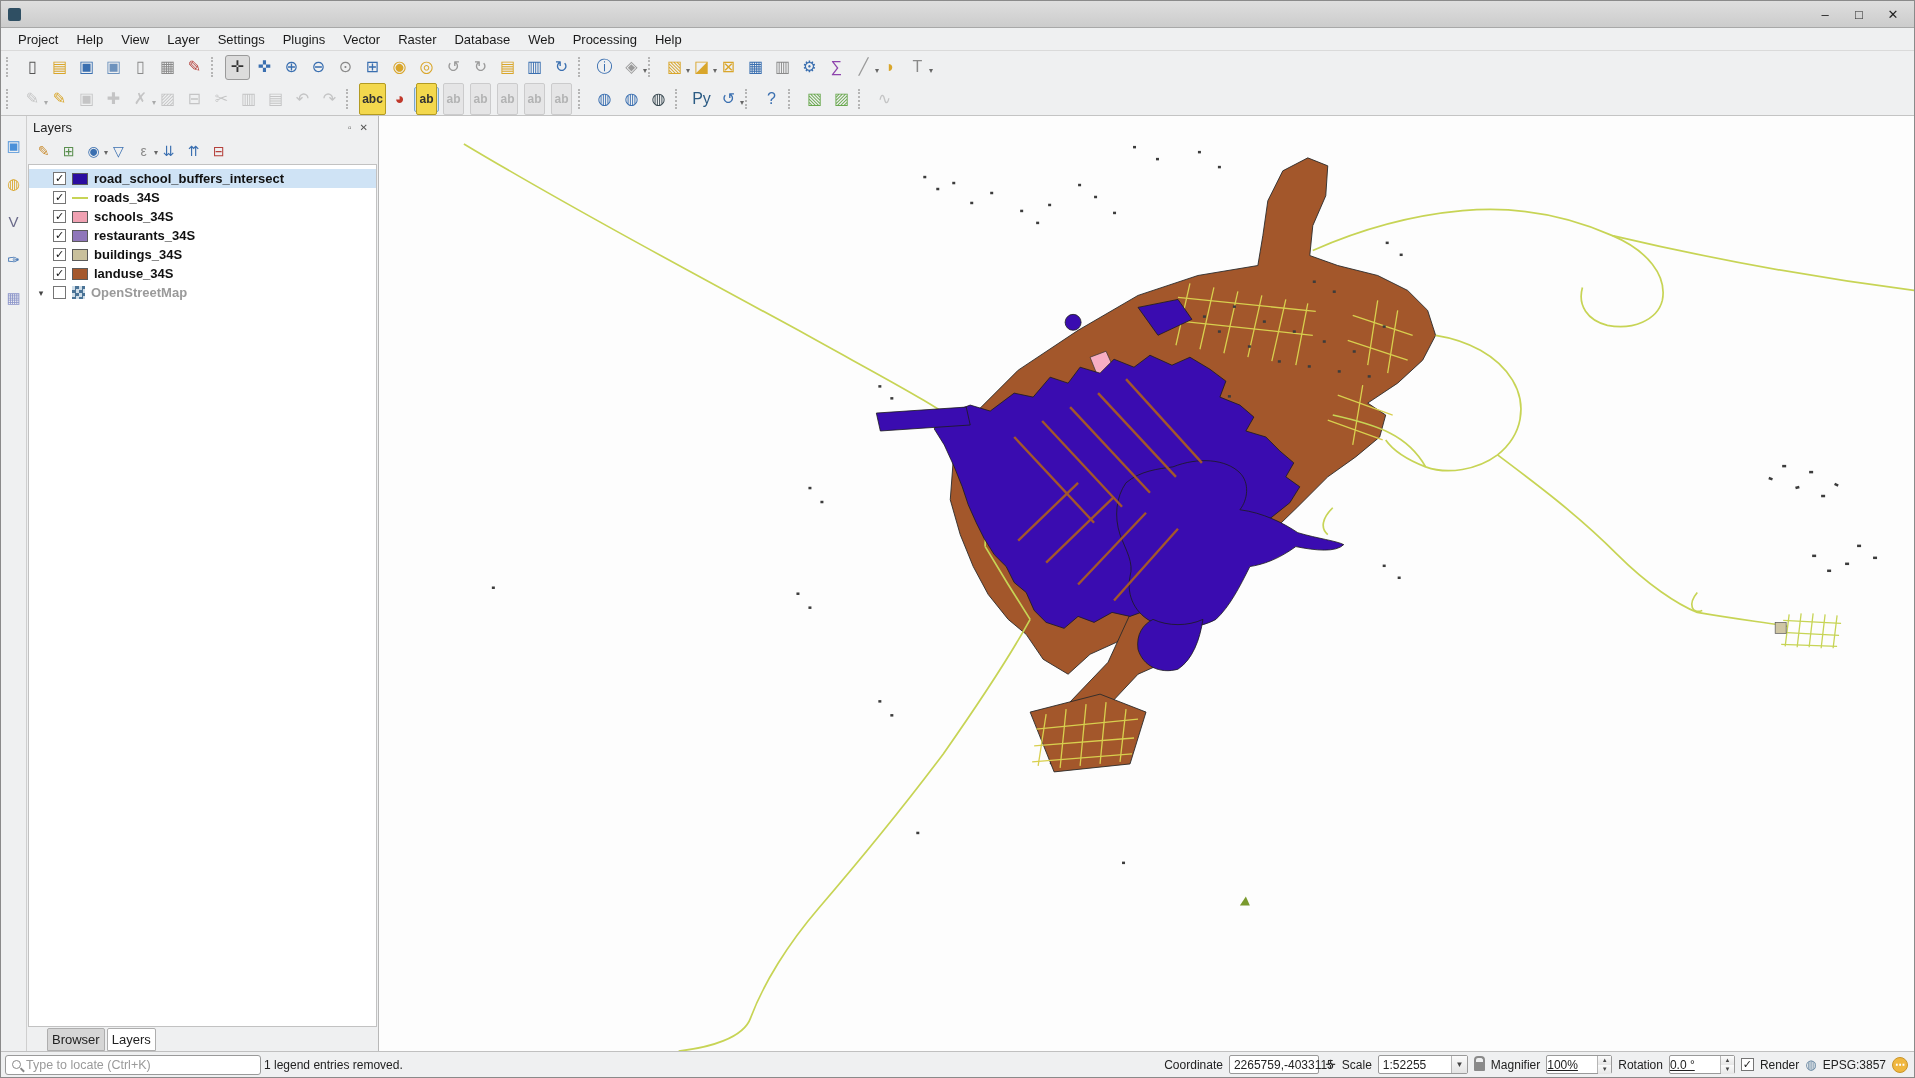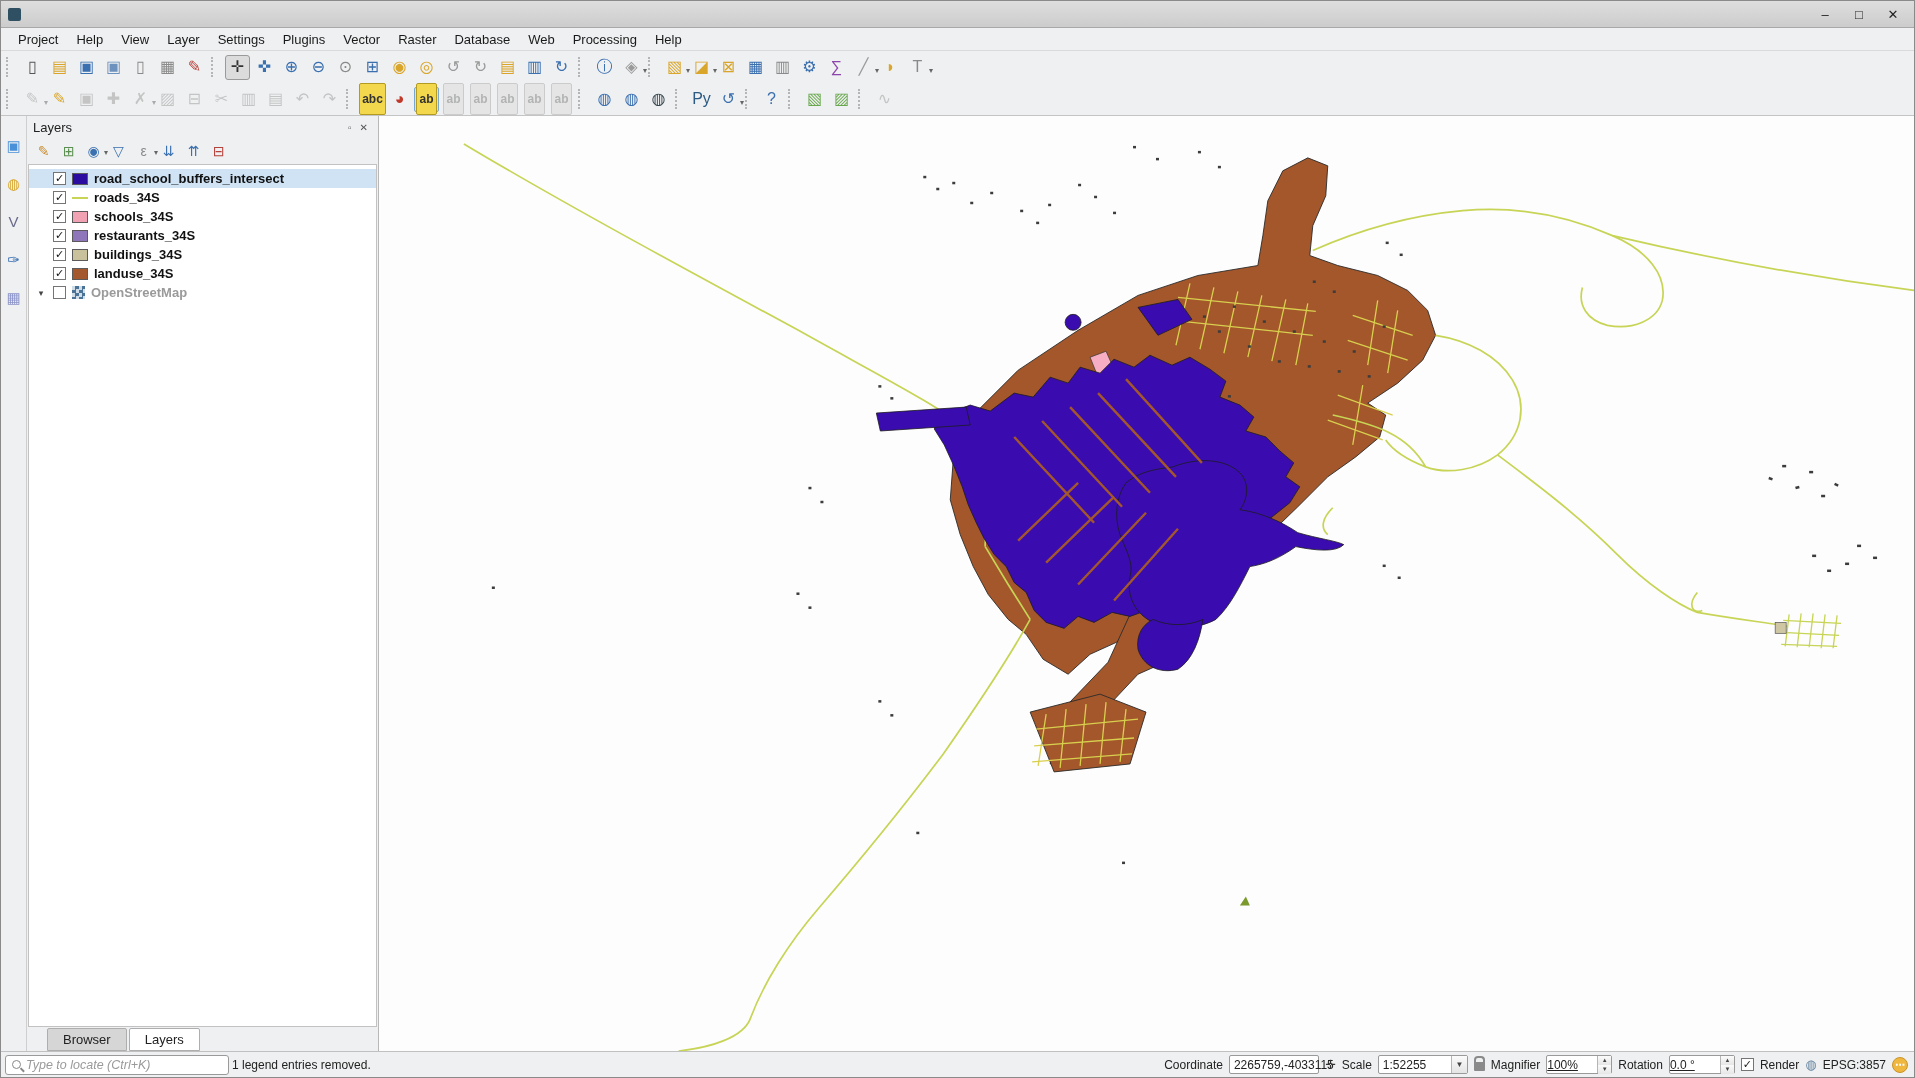--- a/index.html
+++ b/index.html
@@ -52,30 +52,30 @@
   .layer-row.expander .exp::after{content:"▾";}
   .checkbox{width:13px;height:13px;border:1px solid #757575;background:#fff;display:flex;align-items:center;justify-content:center;font-size:11px;color:#111;flex:none;}
   .layer-row.checked .checkbox::after{content:"✓";}
   .swatch{width:16px;height:12px;background:var(--c);border:1px solid #5a5a5a;flex:none;}
   .layer-row.sw-line .swatch{height:0;border:none;border-top:2px solid var(--c);}
   .layer-row.sw-raster .swatch{width:13px;height:13px;border:none;background:repeating-conic-gradient(#4a7396 0% 25%,#cfdde8 0% 50%);background-size:7px 7px;}
   .layer-row.selected{background:#cfe3f5;}
   .layer-row.selected .label{}
   .layer-row.gray .label{color:#9a9a9a;}
   .panel-tabs{height:24px;display:flex;align-items:flex-start;padding-left:20px;gap:2px;background:#eff0f1;padding-top:1px;}
-  .ptab{padding:3px 15px;border:1px solid #aeaeae;background:#d6d6d6;font-size:13px;color:#222;border-radius:2px 2px 0 0;}
+  .ptab{padding:3px 4px;border:1px solid #aeaeae;background:#d6d6d6;font-size:13px;color:#222;border-radius:2px 2px 0 0;}
   .ptab.active{background:#ffffff;}
 
   
   .map{flex:1;background:#fdfdfd;position:relative;}
   .map svg{display:block;width:100%;height:100%;}
 
   
   .statusbar{position:absolute;left:0;right:0;bottom:0;height:26px;background:#eff0f1;border-top:1px solid #c0c0c0;display:flex;align-items:center;font-size:12px;color:#222;}
-  .locate{width:224px;height:20px;margin-left:4px;background:#fff;border:1px solid #9a9a9a;border-radius:3px;display:flex;align-items:center;gap:5px;padding:0 6px;font-style:italic;}
+  .locate{width:256px;height:20px;margin-left:4px;background:#fff;border:1px solid #9a9a9a;border-radius:3px;display:flex;align-items:center;gap:5px;padding:0 6px;}
   .mag-icon{width:9px;height:9px;border:1.5px solid #888;border-radius:50%;position:relative;flex:none;}
   .mag-icon::after{content:"";position:absolute;width:5px;height:1.5px;background:#888;transform:rotate(45deg);left:7px;top:8px;}
   .locate .ph{color:#9a9a9a;font-size:12.5px;white-space:nowrap;}
   .sb-msg{margin-left:3px;white-space:nowrap;}
   .sb-right{margin-left:auto;display:flex;align-items:center;gap:6px;padding-right:6px;}
   .sb-label{white-space:nowrap;}
   .sb-input{height:19px;background:#fff;border:1px solid #9a9a9a;border-radius:2px;display:flex;align-items:center;padding:0 4px;font-size:12px;}
   .sb-input.coord{width:90px;}
   .combo{height:19px;width:90px;background:#fff;border:1px solid #9a9a9a;border-radius:2px;display:flex;align-items:center;}
   .combo .val{flex:1;padding-left:4px;}

